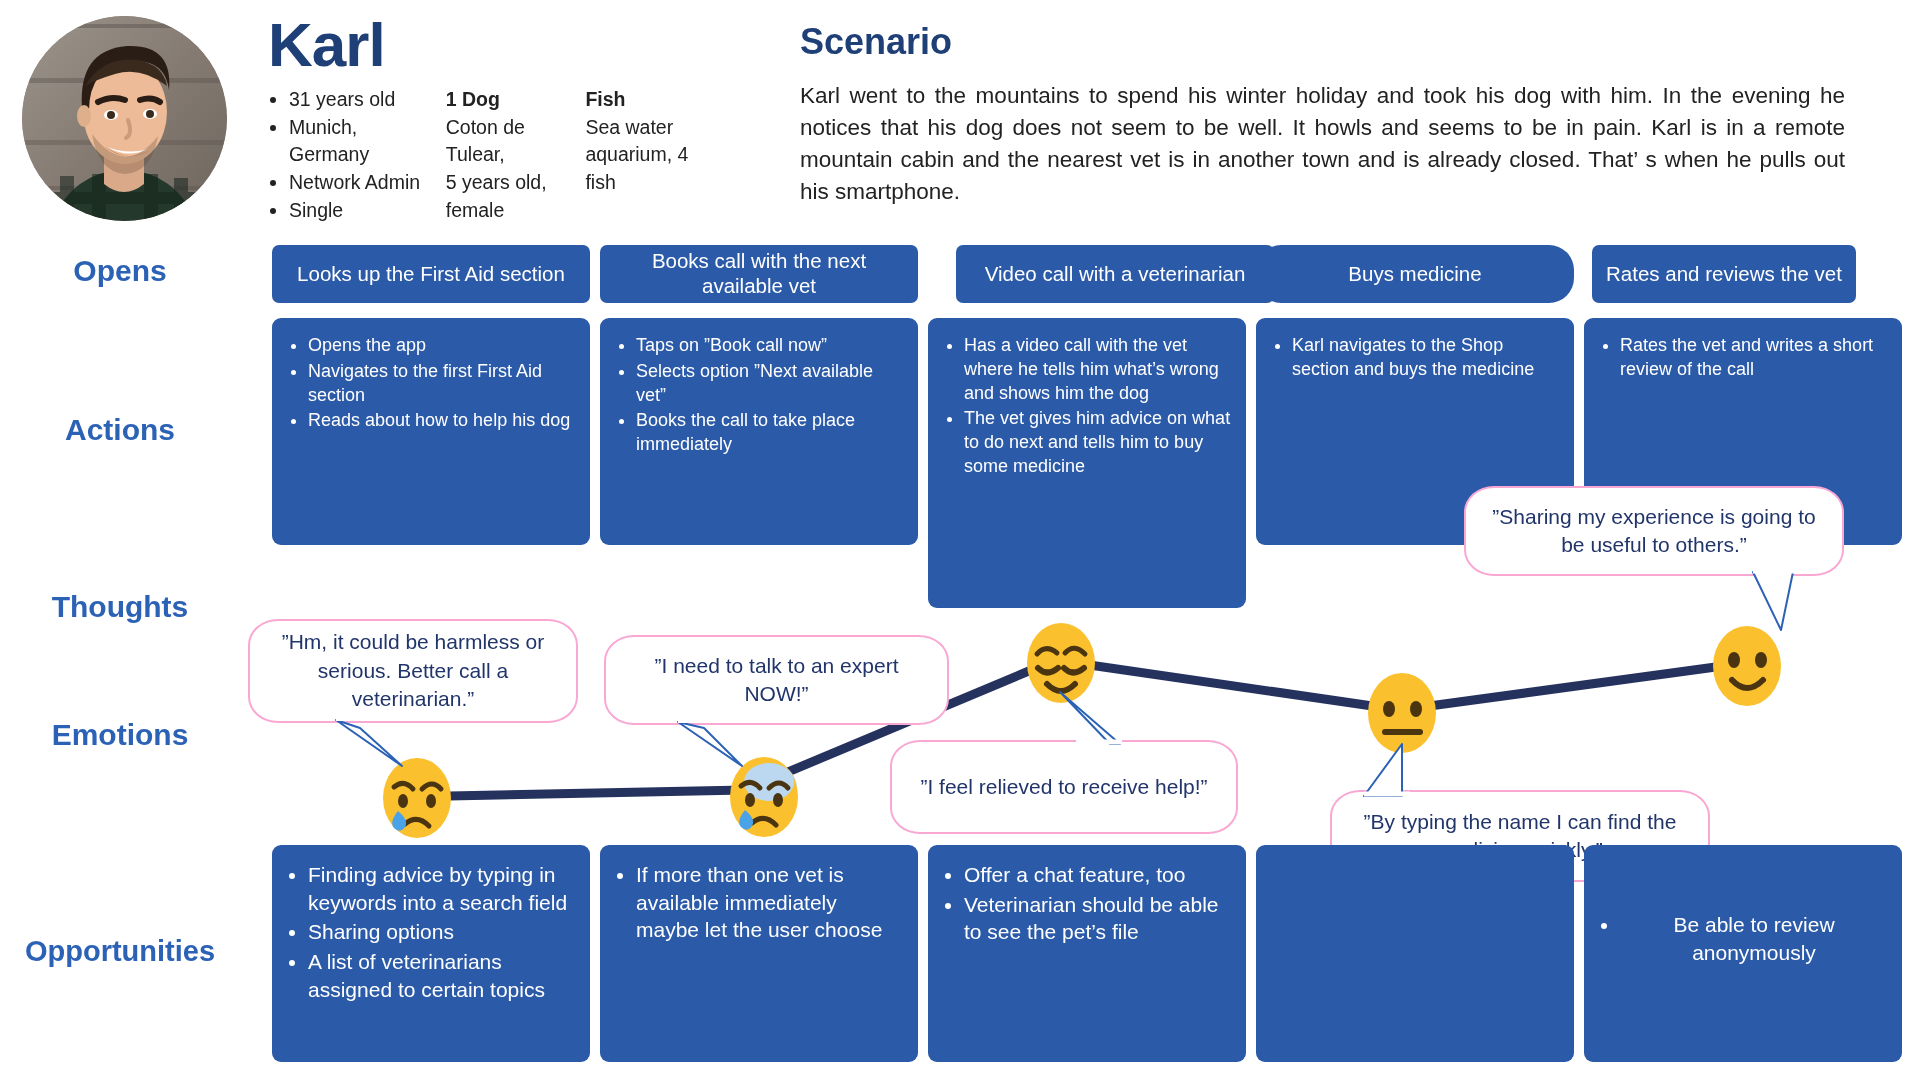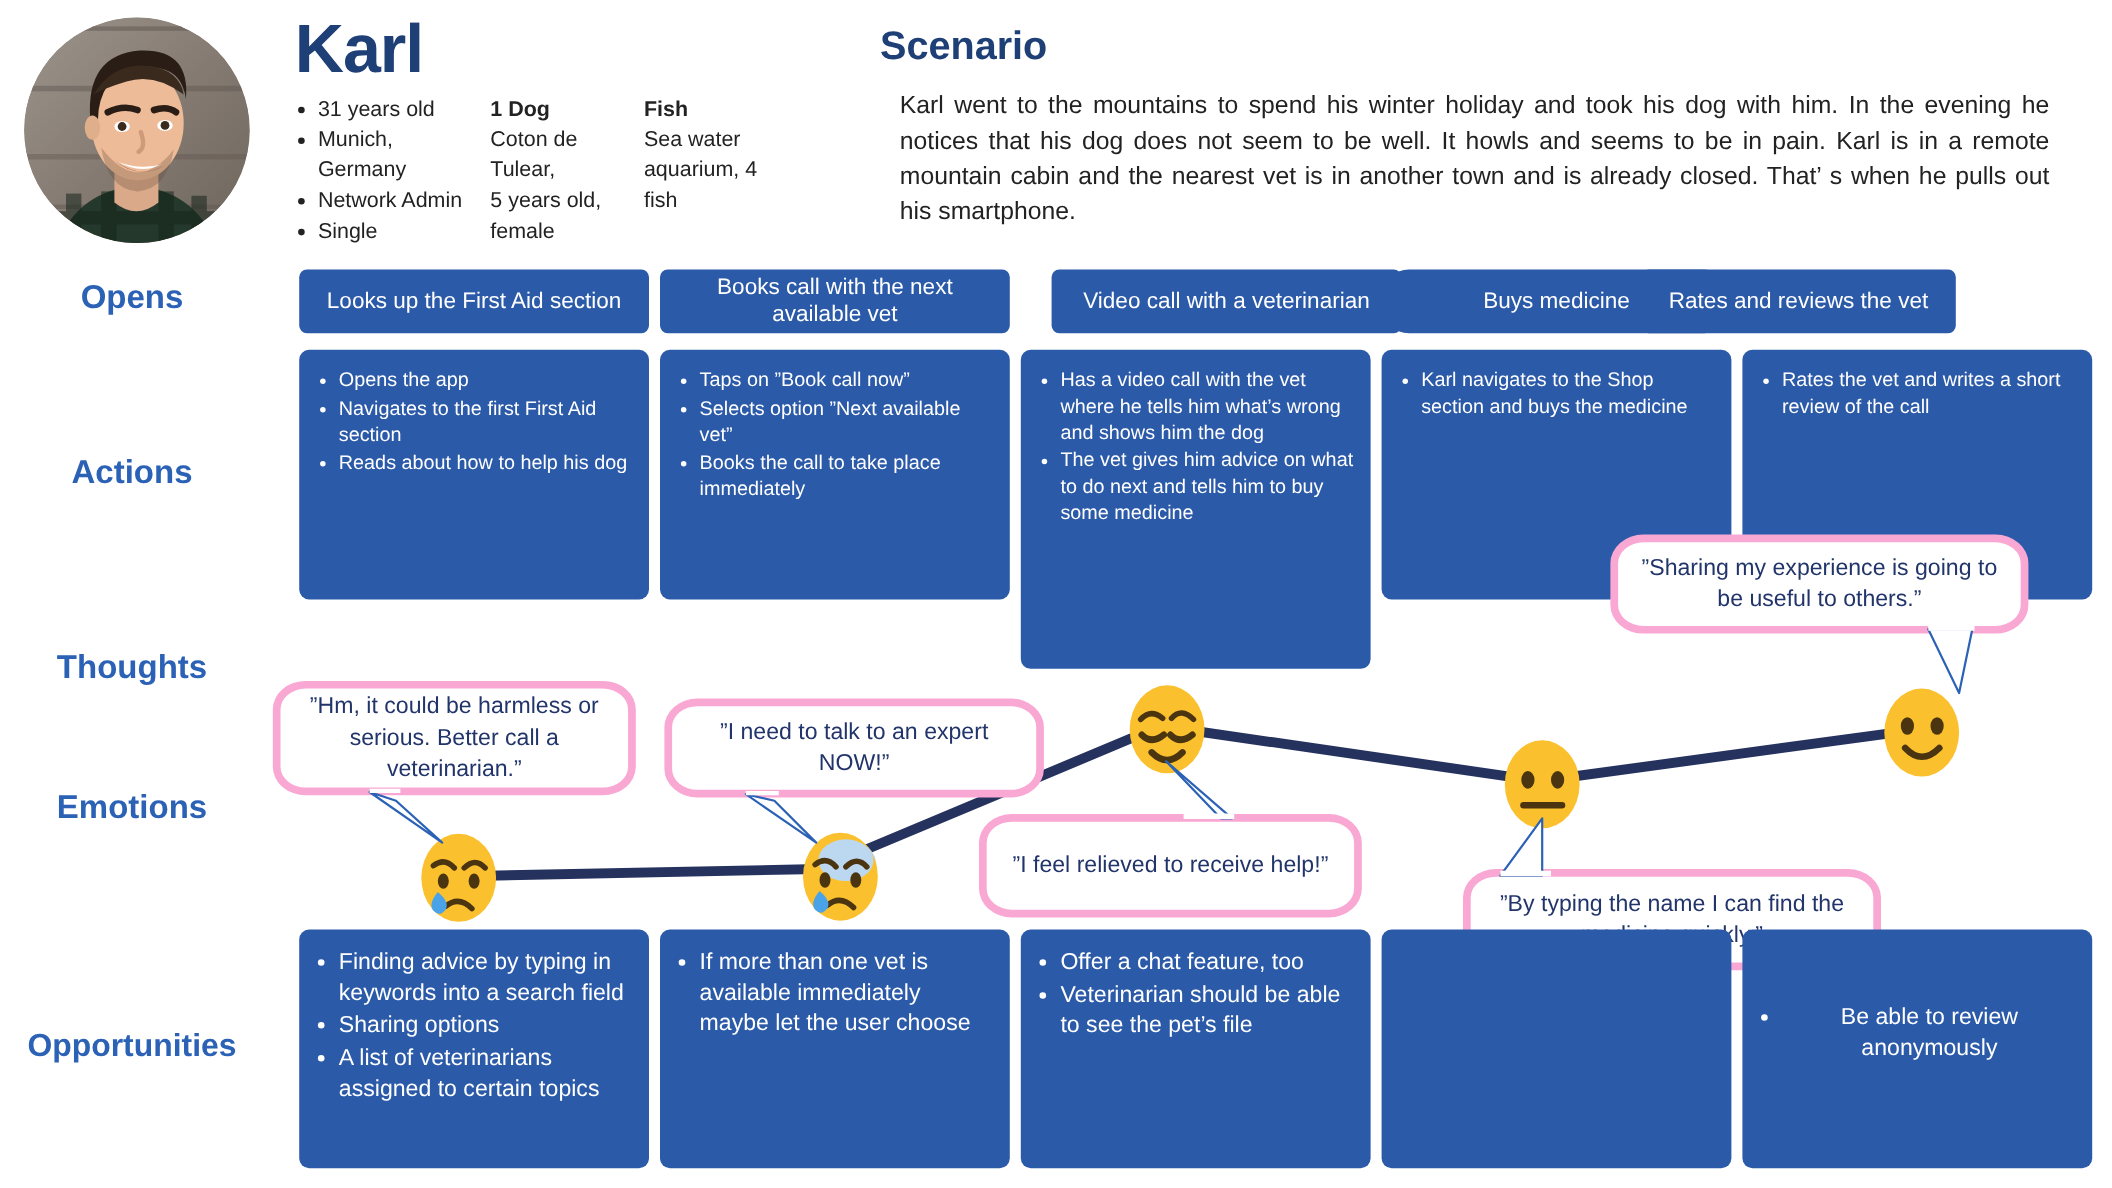--- a/index.html
+++ b/index.html
@@ -34,21 +34,21 @@
   .pcol ul{margin:0;padding-left:19px;}
   .pcol li{margin:0;}
   .pcol .hd{font-weight:bold;}
 
   .scenario-title{
     position:absolute;left:800px;top:24px;
     font-size:36px;font-weight:bold;color:#1f3f77;line-height:1;
   }
   .scenario-body{
     position:absolute;left:800px;top:80px;width:1045px;
-    font-size:22.5px;color:#222;line-height:1.42;text-align:justify;margin-left:18px;
+    font-size:22.5px;color:#222;line-height:1.42;text-align:justify;
   }
 
   
   .rowlabel{
     position:absolute;color:#2c62b6;font-weight:bold;text-align:center;
     width:240px;left:0;font-size:30px;line-height:1;
   }
   .rowlabel.phases{top:256px;}
   .rowlabel.actions{top:415px;}
   .rowlabel.thoughts{top:592px;}
@@ -66,21 +66,21 @@
   .opp-card{
     position:absolute;top:845px;border-radius:9px;background:#2b5aa8;color:#fff;
     box-sizing:border-box;padding:16px 14px 16px 10px;height:217px;
   }
   .card-list{margin:0;padding-left:26px;font-size:18px;line-height:1.32;}
   .card-list li{margin:0 0 2px 0;}
   .opp-card .card-list{font-size:21px;}
 
   
   .bubble{
-    position:absolute;background:#ffffff;border:7px solid #f9a8d4;
+    position:absolute;background:#ffffff;border:2px solid #f9a8d4;
     color:#22356b;font-size:21px;line-height:1.35;text-align:center;
     box-sizing:border-box;display:flex;align-items:center;justify-content:center;
     padding:8px 14px;
   }
   .bub-r{border-radius:30px/26px;}
 
   
   .emoji{position:absolute;}
   .emoji svg{display:block;}
 
@@ -179,21 +179,21 @@
   <div class="rowlabel phases">Opens</div>
   <div class="rowlabel actions">Actions</div>
   <div class="rowlabel thoughts">Thoughts</div>
   <div class="rowlabel emotions">Emotions</div>
   <div class="rowlabel opps">Opportunities</div>
 
   <div class="phase-card" style="left:272px;width:318px;">Looks up the First Aid section</div>
   <div class="phase-card" style="left:600px;width:318px;">Books call with the next available vet</div>
   <div class="phase-card" style="left:956px;width:318px;">Video call with a veterinarian</div>
   <div class="phase-card" style="left:1256px;width:318px;border-radius:25px;">Buys medicine</div>
-  <div class="phase-card" style="left:1492px;width:286px;">Rates and reviews the vet</div>
+  <div class="phase-card" style="left:1592px;width:264px;">Rates and reviews the vet</div>
 
   <div class="action-card" style="left:272px;width:318px;height:227px;">
     <ul class="card-list">
       <li>Opens the app</li>
       <li>Navigates to the first First Aid section</li>
       <li>Reads about how to help his dog</li>
     </ul>
   </div>
 
   <div class="action-card" style="left:600px;width:318px;height:227px;">

